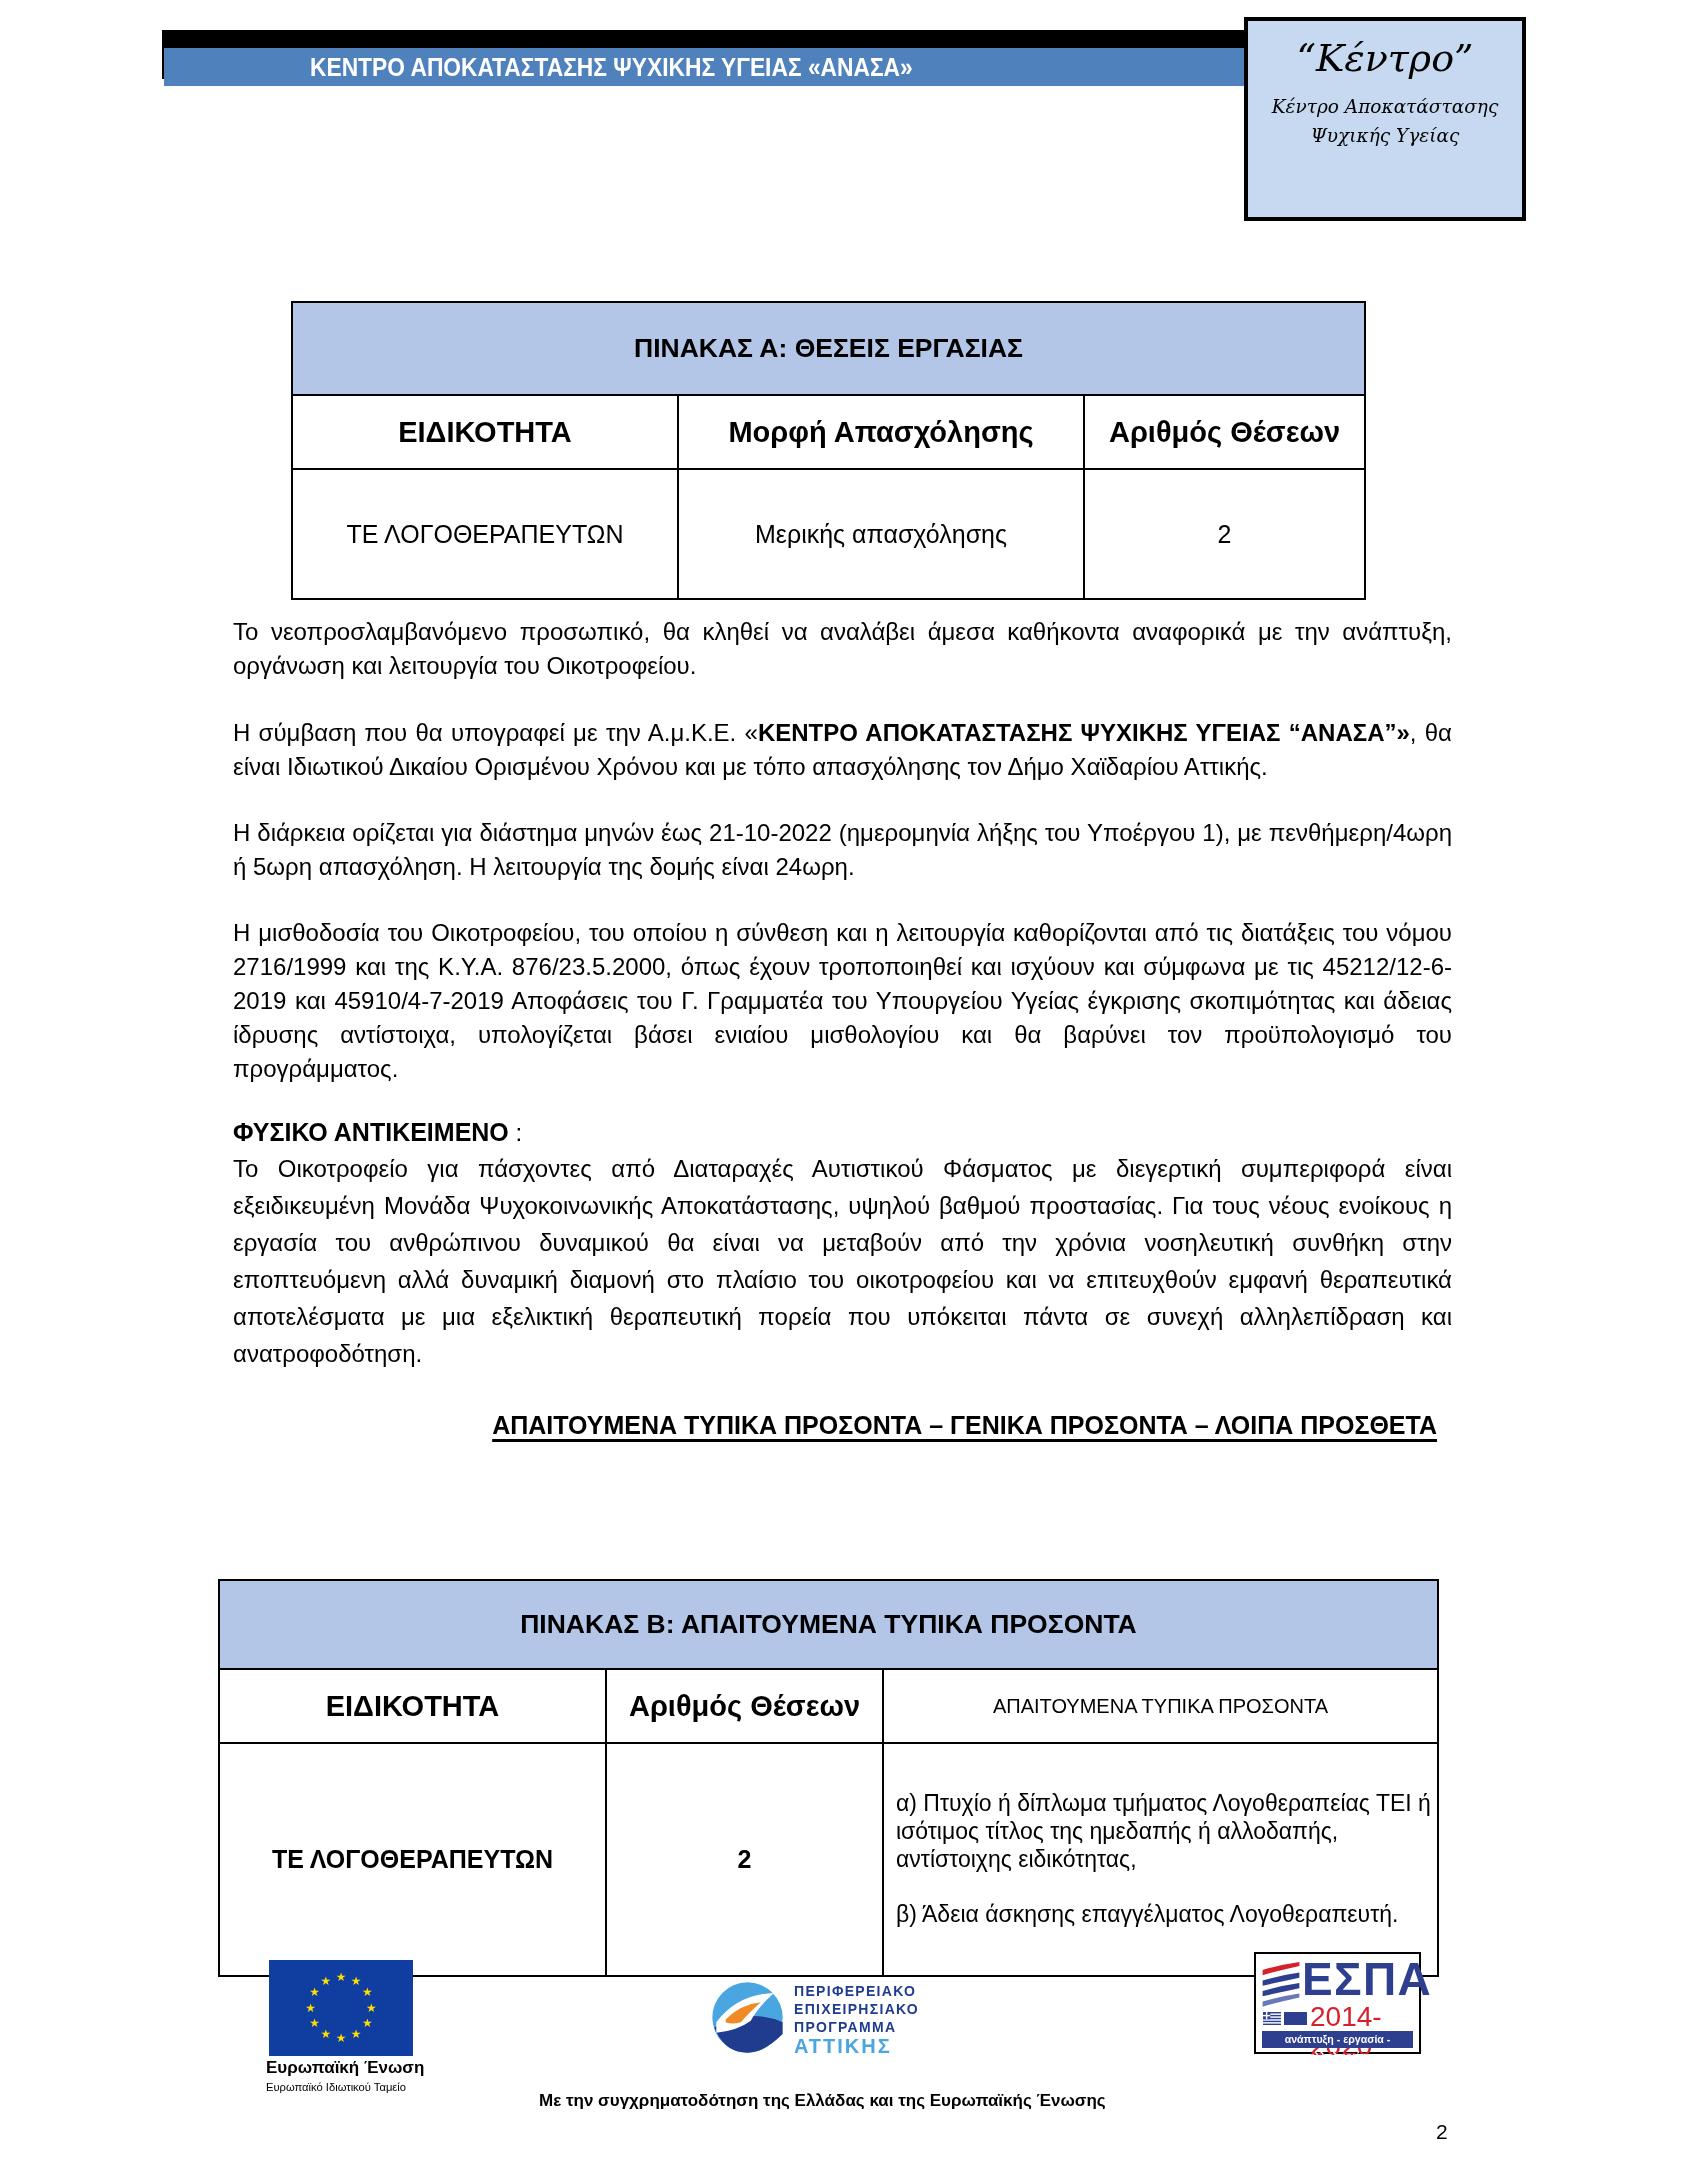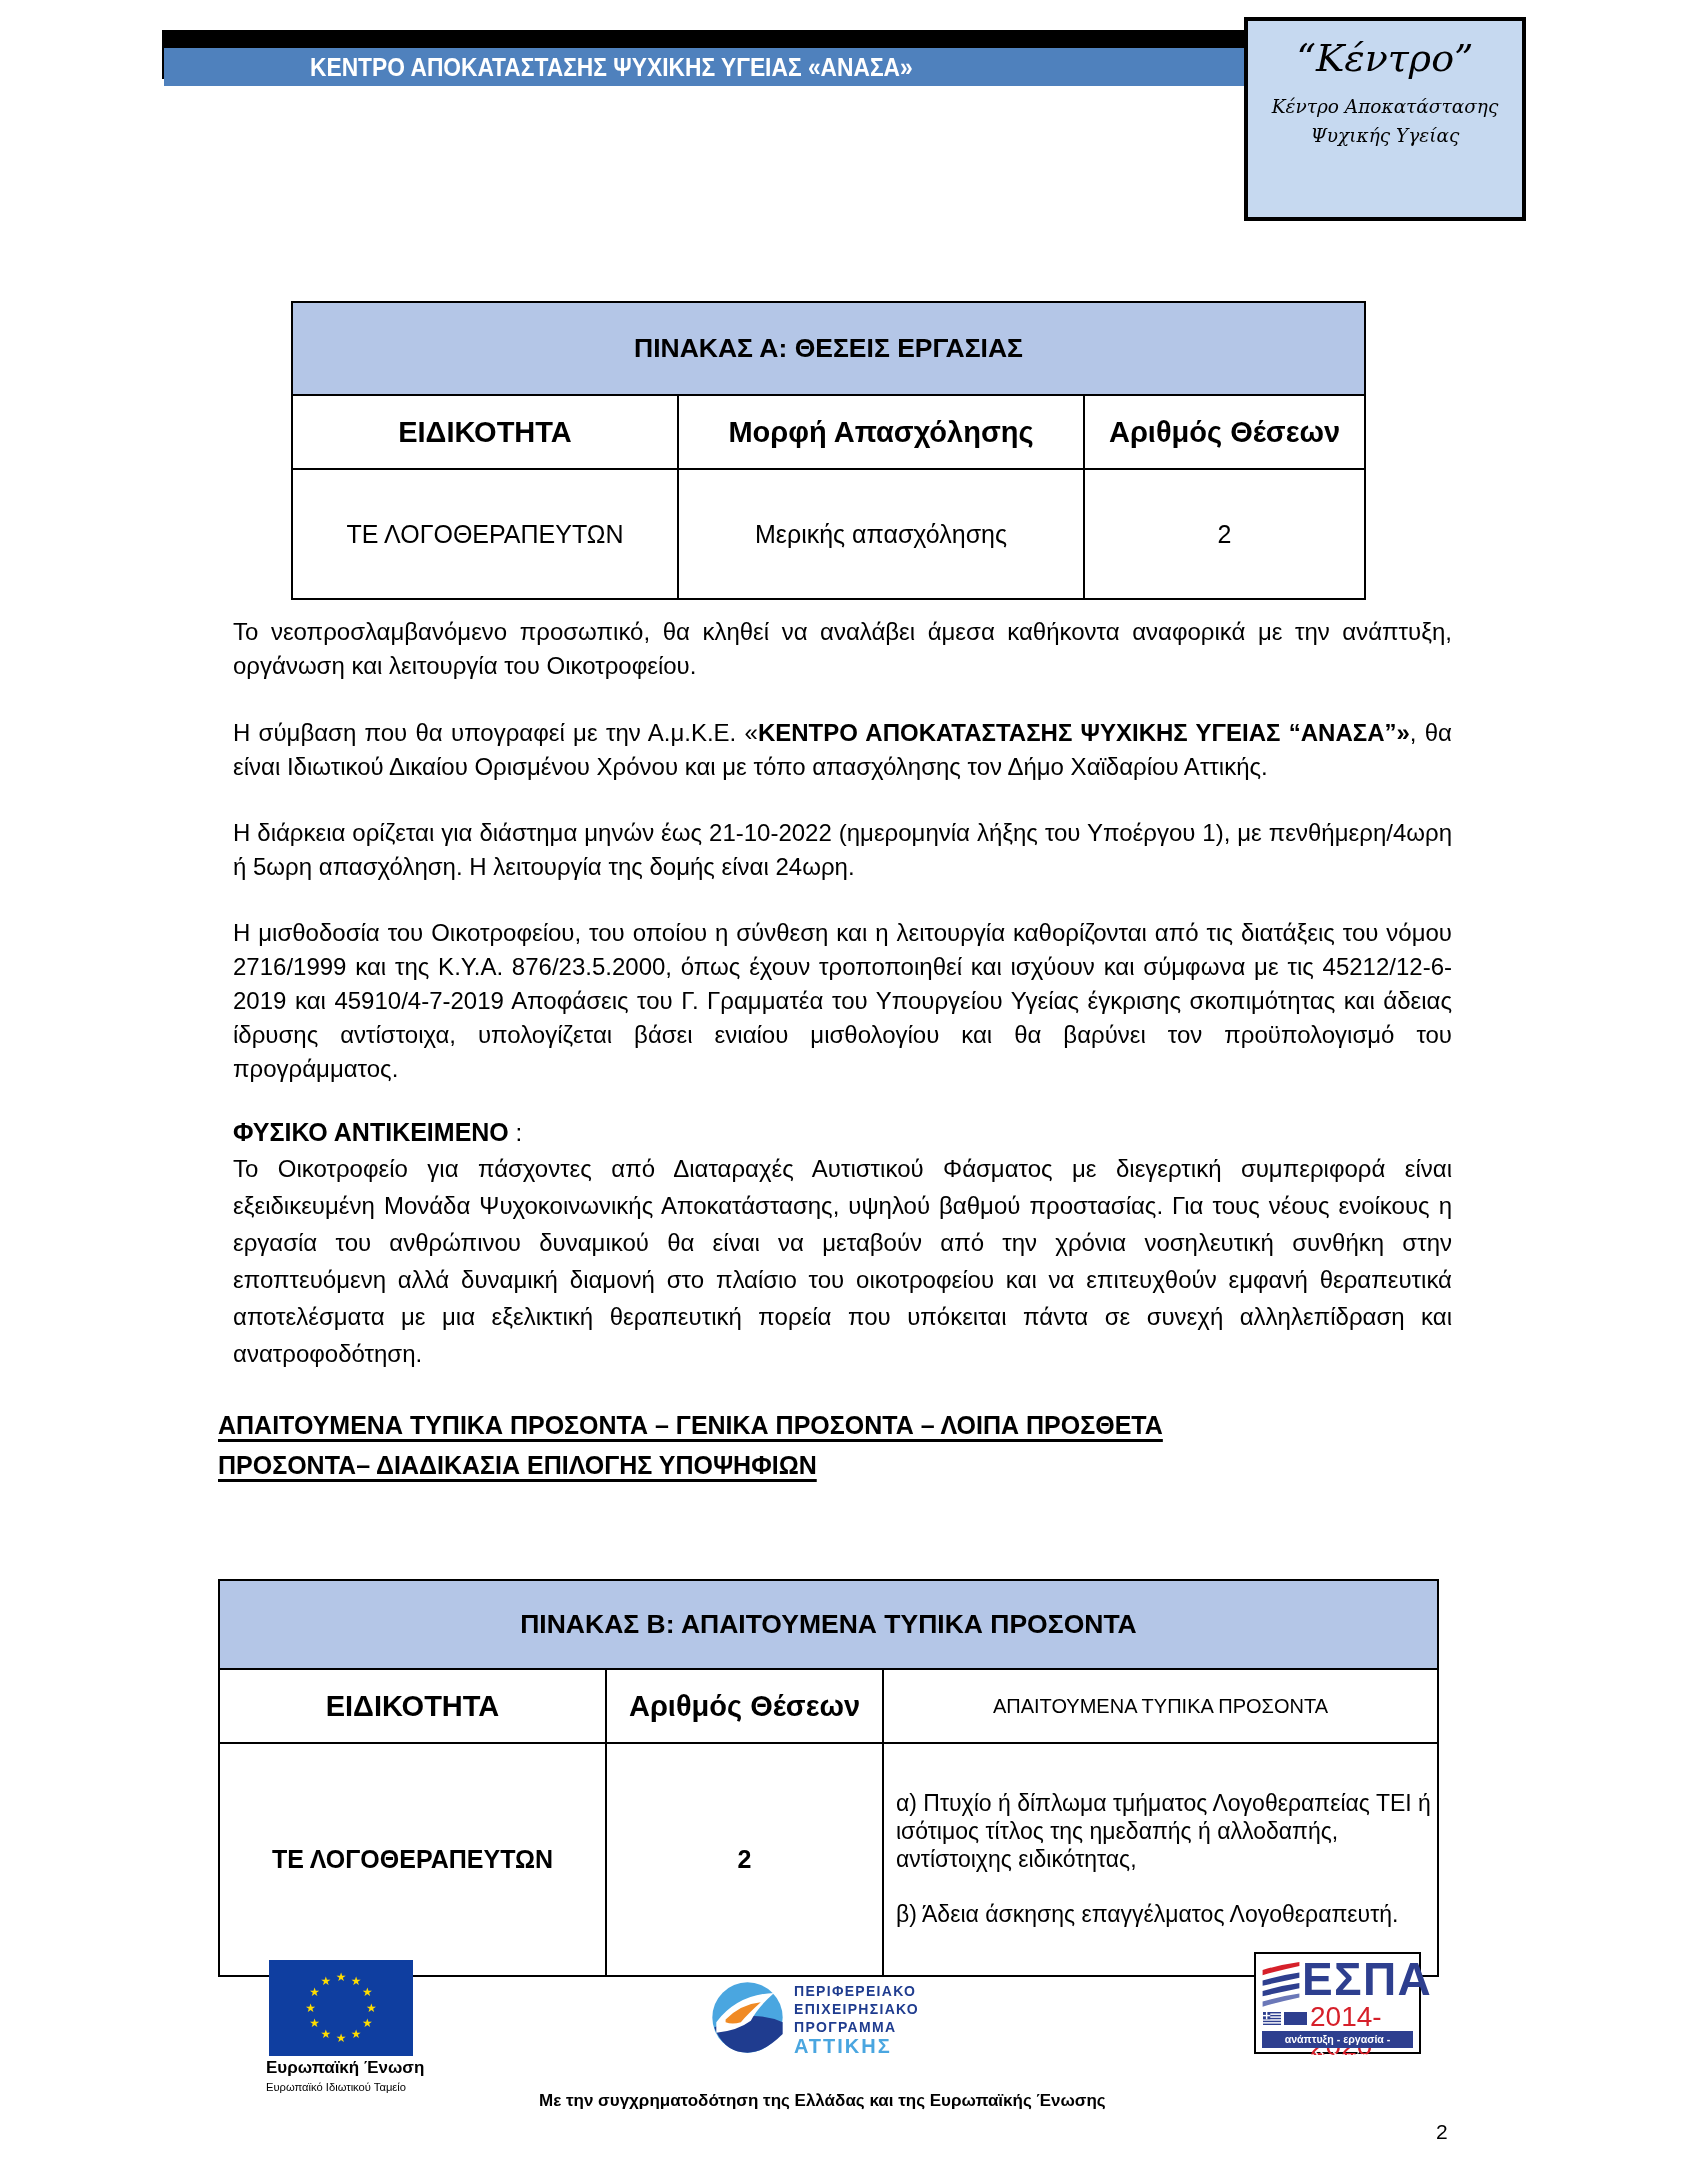--- a/index.html
+++ b/index.html
@@ -38,21 +38,21 @@
   .req-cell { text-align: left !important; font-size: 23px; line-height: 1.2; padding-left: 12px !important; }
   .req-cell p { margin: 0; }
   .req-gap { height: 28px; }
 
   
   .para { left: 233px; width: 1219px; font-size: 24px; line-height: 34px; text-align: justify; }
   .para b { font-weight: bold; }
   .section-head { font-size: 25px; font-weight: bold; }
   .section-body { line-height: 37px; }
 
-  .center-head { left: 218px; width: 1219px; text-align: left; font-weight: bold; font-size: 25px;
+  .center-head { left: 218px; width: 1219px; text-align: right; font-weight: bold; font-size: 25px;
                  line-height: 40px; text-decoration: underline; text-decoration-thickness: 2.6px; text-underline-offset: 5.3px; }
 
   
   .eu-flag { left: 269px; top: 1960px; width: 144px; height: 96px; background: #0f3ea0; }
   .eu-flag svg { width: 100%; height: 100%; }
   .eu-title { left: 266px; top: 2058px; font-size: 17px; font-weight: bold; white-space: nowrap; }
   .eu-sub { left: 266px; top: 2081px; font-size: 11.2px; white-space: nowrap; }
 
   .pep-logo { left: 711px; top: 1981px; width: 73px; height: 73px; }
   .pep-text { left: 794px; top: 1982px; font-size: 14px; font-weight: bold; color: #1f3c8f; line-height: 18px; letter-spacing: 1.3px; }
@@ -117,21 +117,20 @@
 
 <div class="abs para" style="top:916px">Η μισθοδοσία του Οικοτροφείου, του οποίου η σύνθεση και η λειτουργία καθορίζονται από τις διατάξεις του νόμου 2716/1999 και της Κ.Υ.Α. 876/23.5.2000, όπως έχουν τροποποιηθεί και ισχύουν και σύμφωνα με τις 45212/12-6-2019 και 45910/4-7-2019 Αποφάσεις του Γ. Γραμματέα του Υπουργείου Υγείας έγκρισης σκοπιμότητας και άδειας ίδρυσης αντίστοιχα, υπολογίζεται βάσει ενιαίου μισθολογίου και θα βαρύνει τον προϋπολογισμό του προγράμματος.</div>
 
 <div class="abs para" style="top:1115px">
   <div><span class="section-head">ΦΥΣΙΚΟ ΑΝΤΙΚΕΙΜΕΝΟ</span><span> :</span></div>
   <div class="section-body">Το Οικοτροφείο για πάσχοντες από Διαταραχές Αυτιστικού Φάσματος με διεγερτική συμπεριφορά είναι εξειδικευμένη Μονάδα Ψυχοκοινωνικής Αποκατάστασης, υψηλού βαθμού προστασίας. Για τους νέους ενοίκους η εργασία του ανθρώπινου δυναμικού θα είναι να μεταβούν από την χρόνια νοσηλευτική συνθήκη στην εποπτευόμενη αλλά δυναμική διαμονή στο πλαίσιο του οικοτροφείου και να επιτευχθούν εμφανή θεραπευτικά αποτελέσματα με μια εξελικτική θεραπευτική πορεία που υπόκειται πάντα σε συνεχή αλληλεπίδραση και ανατροφοδότηση.</div>
 </div>
 
 <div class="abs center-head" style="top:1405px">
   <div>ΑΠΑΙΤΟΥΜΕΝΑ ΤΥΠΙΚΑ ΠΡΟΣΟΝΤΑ – ΓΕΝΙΚΑ ΠΡΟΣΟΝΤΑ – ΛΟΙΠΑ ΠΡΟΣΘΕΤΑ</div>
-  <div>ΠΡΟΣΟΝΤΑ– ΔΙΑΔΙΚΑΣΙΑ ΕΠΙΛΟΓΗΣ ΥΠΟΨΗΦΙΩΝ</div>
 </div>
 
 <table id="table-b">
   <colgroup>
       <col style="width:387px">
       <col style="width:277px">
       <col style="width:555px">
     </colgroup>
   <tbody>
       <tr class="r-title">

